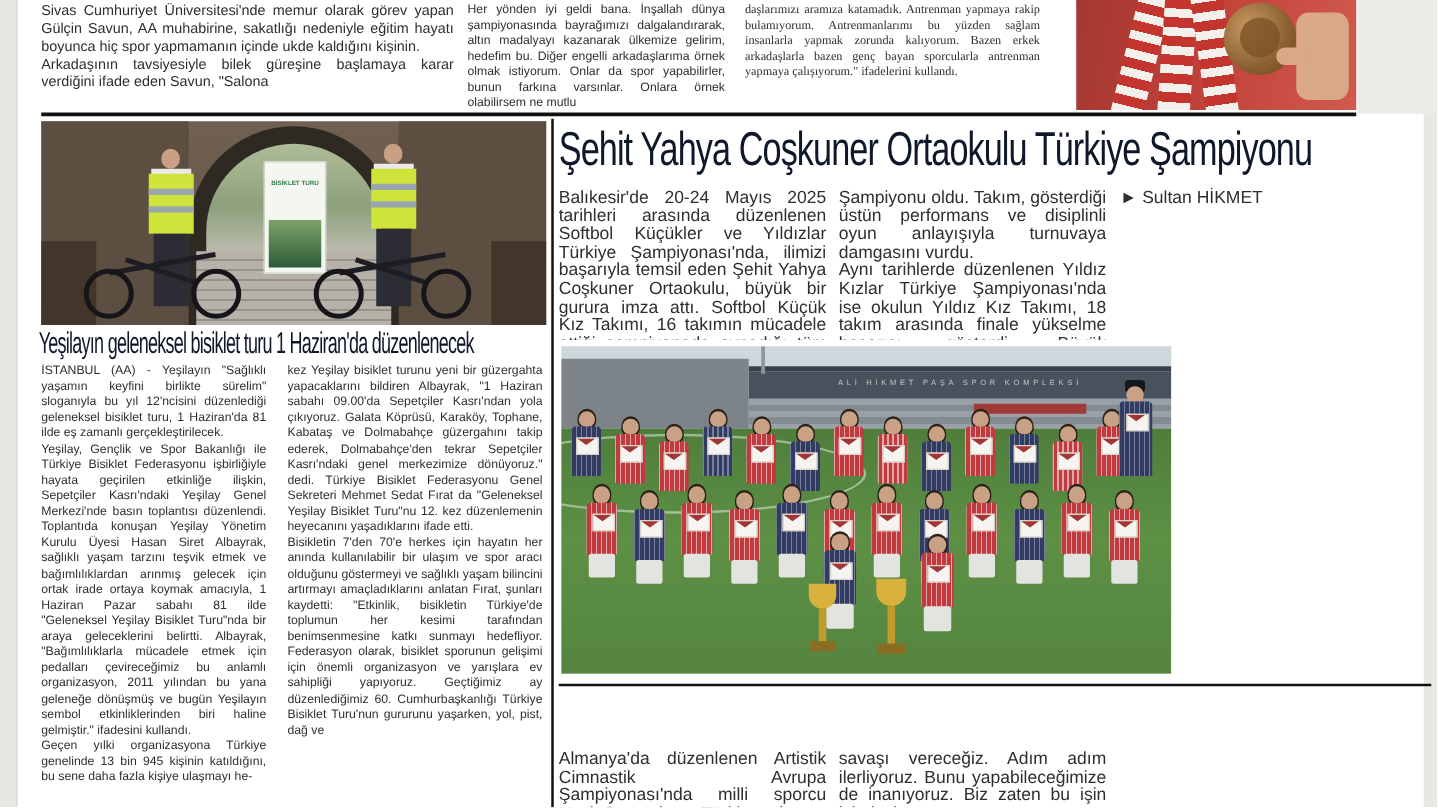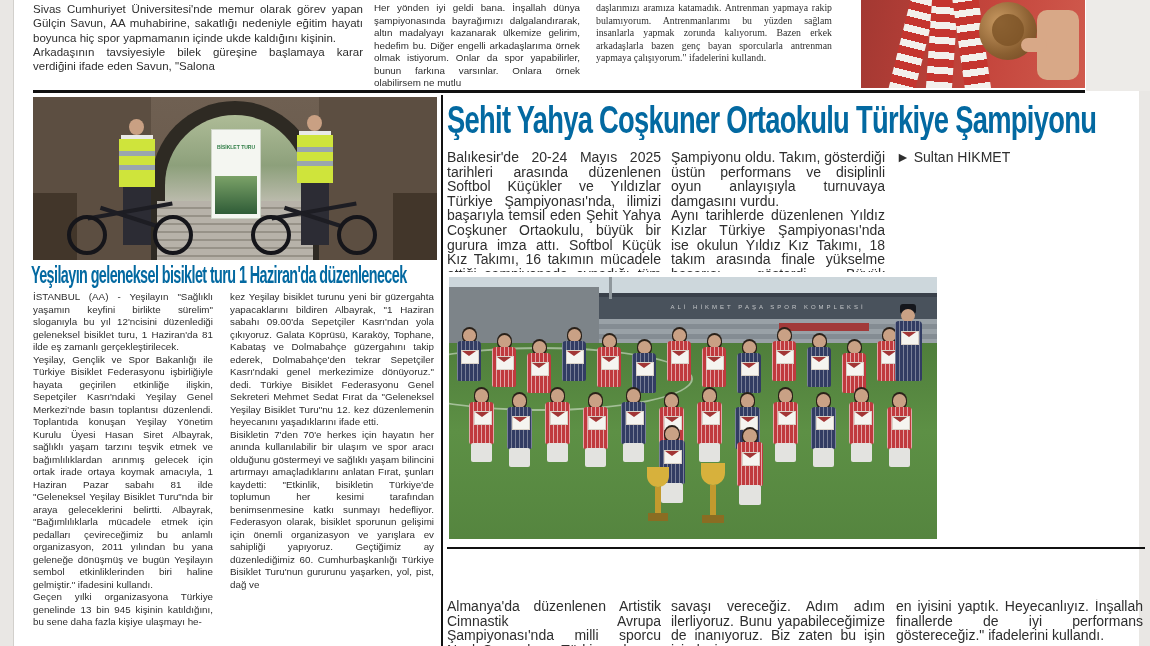--- a/index.html
+++ b/index.html
@@ -3,21 +3,21 @@
 <meta charset="utf-8">
 <style>
   html,body{margin:0;padding:0;background:#ffffff;}
   #page{position:relative;width:1150px;height:646px;overflow:hidden;background:#ffffff;
         font-family:"Liberation Sans",sans-serif;color:#2b2b2b;}
   .abs{position:absolute;}
   .bodytext{text-align:justify;color:#2e2e2e;white-space:pre-line;overflow:hidden;}
   .small{font-size:9.8px;line-height:12.5px;}
   .mid{font-size:14px;line-height:14.6px;}
   .big1{font-size:11.5px;line-height:14.3px;}
-  .headline{font-weight:bold;color:#0369a1;white-space:nowrap;}
+  .headline{font-weight:normal;color:#0f172a;white-space:nowrap;}
   .hstretch{display:inline-block;transform-origin:left top;letter-spacing:-1px;}
   .rule{background:#111;}
   .grayedge{background:#e9e7e4;}
   
   .photo{overflow:hidden;background:#888;}
   
   #medalphoto{background:linear-gradient(100deg,#a33832,#c4453c 55%,#d05a4d);}
   .ribbon{position:absolute;width:26px;height:120px;
      background:repeating-linear-gradient(0deg,#f3f0ec 0 7px,#c5352f 7px 15px);}
   .medal{position:absolute;border-radius:50%;
@@ -346,15 +346,14 @@
     <div class="trophy-cup" style="left:252px;top:186px;width:24px;height:22px;"></div>
     <div class="trophy-stem" style="left:261px;top:208px;width:6px;height:30px;"></div>
     <div class="trophy-base" style="left:253px;top:238px;width:22px;height:8px;"></div>
   </div>
 
   <div class="abs rule" style="left:447px;top:547px;width:698px;height:2px;"></div>
 
 
   <div class="abs bodytext mid" style="left:447px;top:599px;width:214px;height:47px;">Almanya'da düzenlenen Artistik Cimnastik Avrupa Şampiyonası'nda milli sporcu Nazlı Savranbaşı, Türkiye adına</div>
   <div class="abs bodytext mid" style="left:671px;top:599px;width:214px;height:47px;">savaşı vereceğiz. Adım adım ilerliyoruz. Bunu yapabileceğimize de inanıyoruz. Biz zaten bu işin içindeyiz.</div>
-  <div class="abs bodytext mid" style="left:896px;top:599px;width:247px;height:47px;">en iyisini yaptık. Heyecanlıyız. İnşallah finallerde de iyi performans göstereceğiz." ifadelerini kullandı.</div>
 
 </div>
 
 </body></html>

